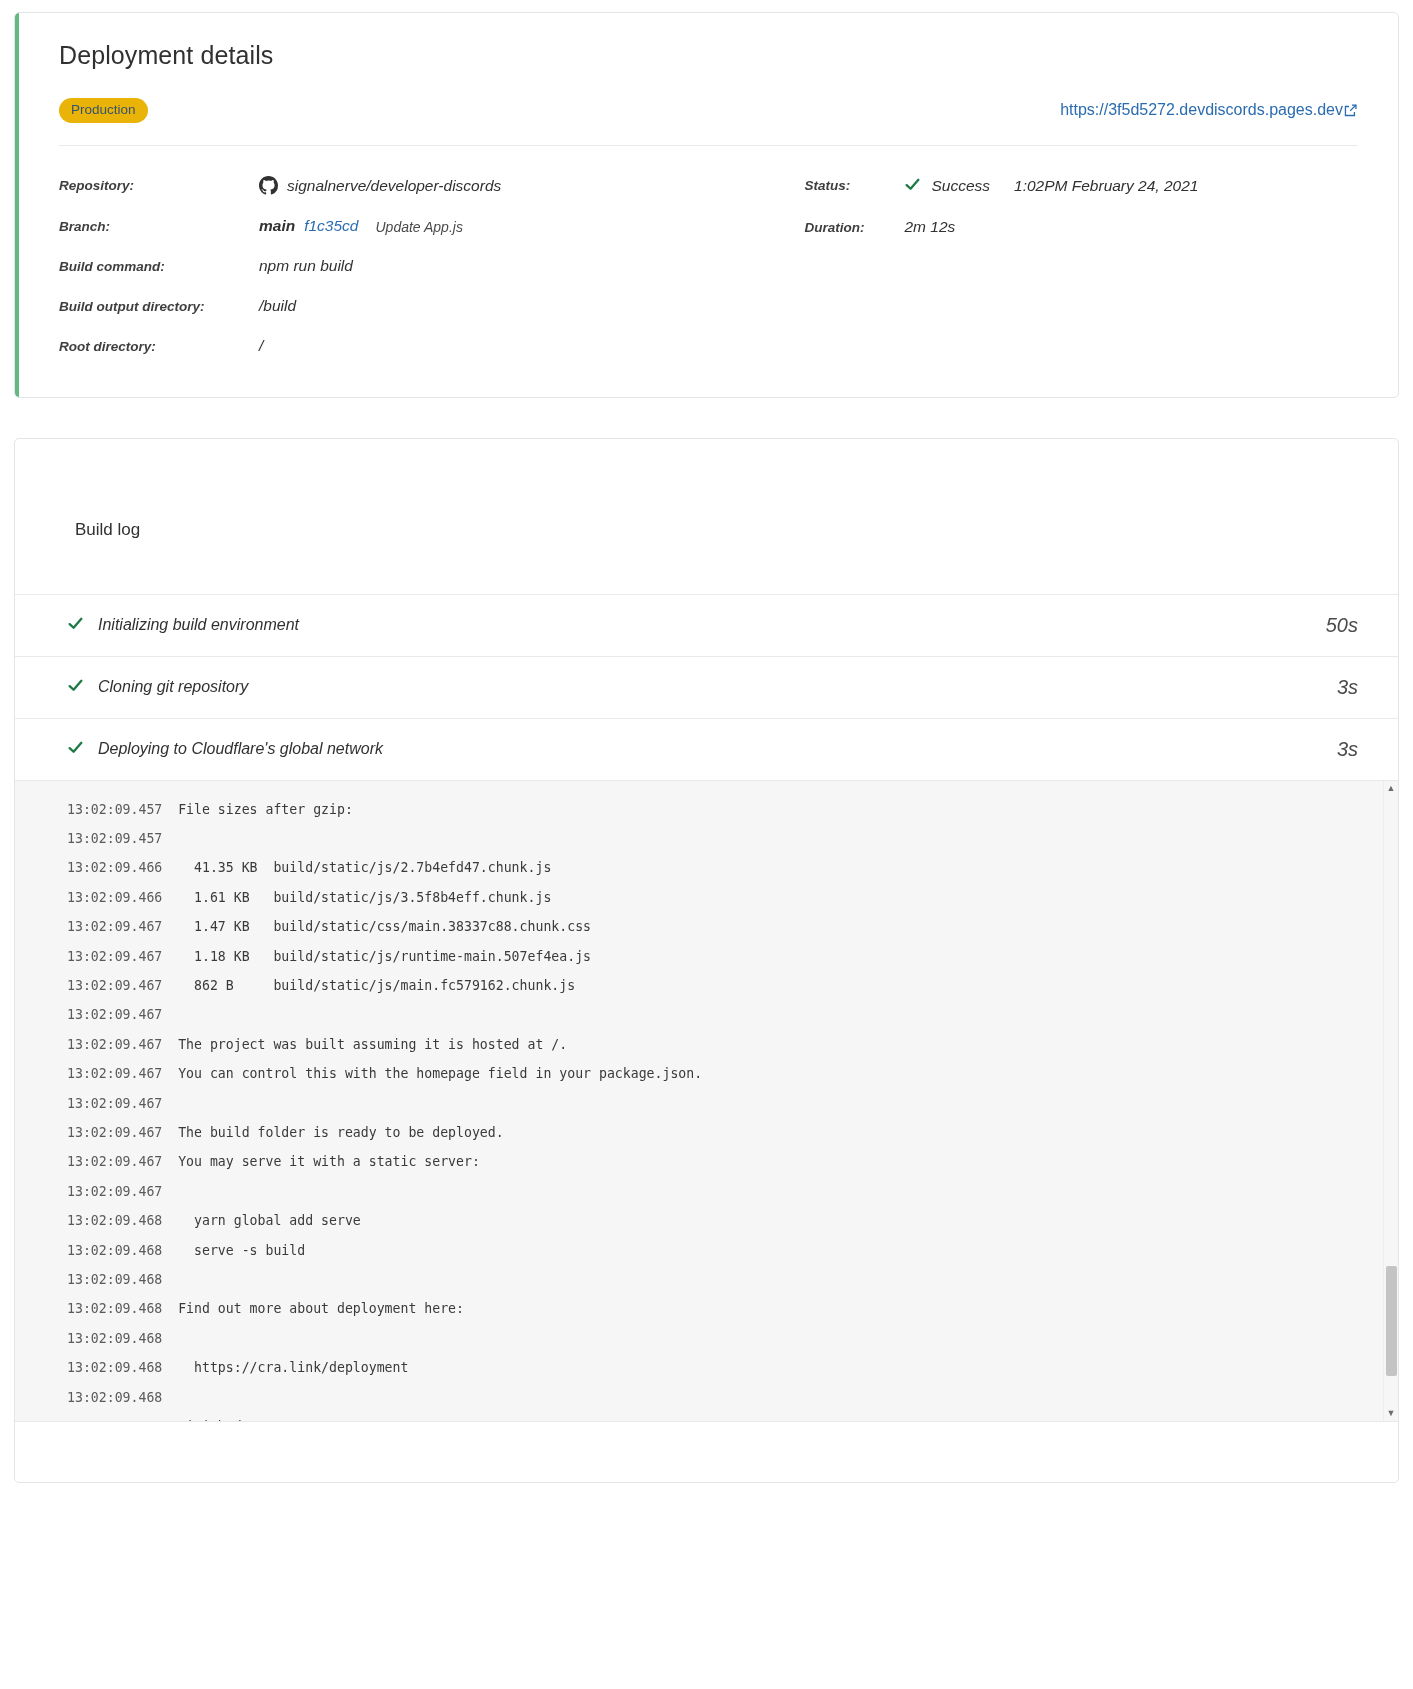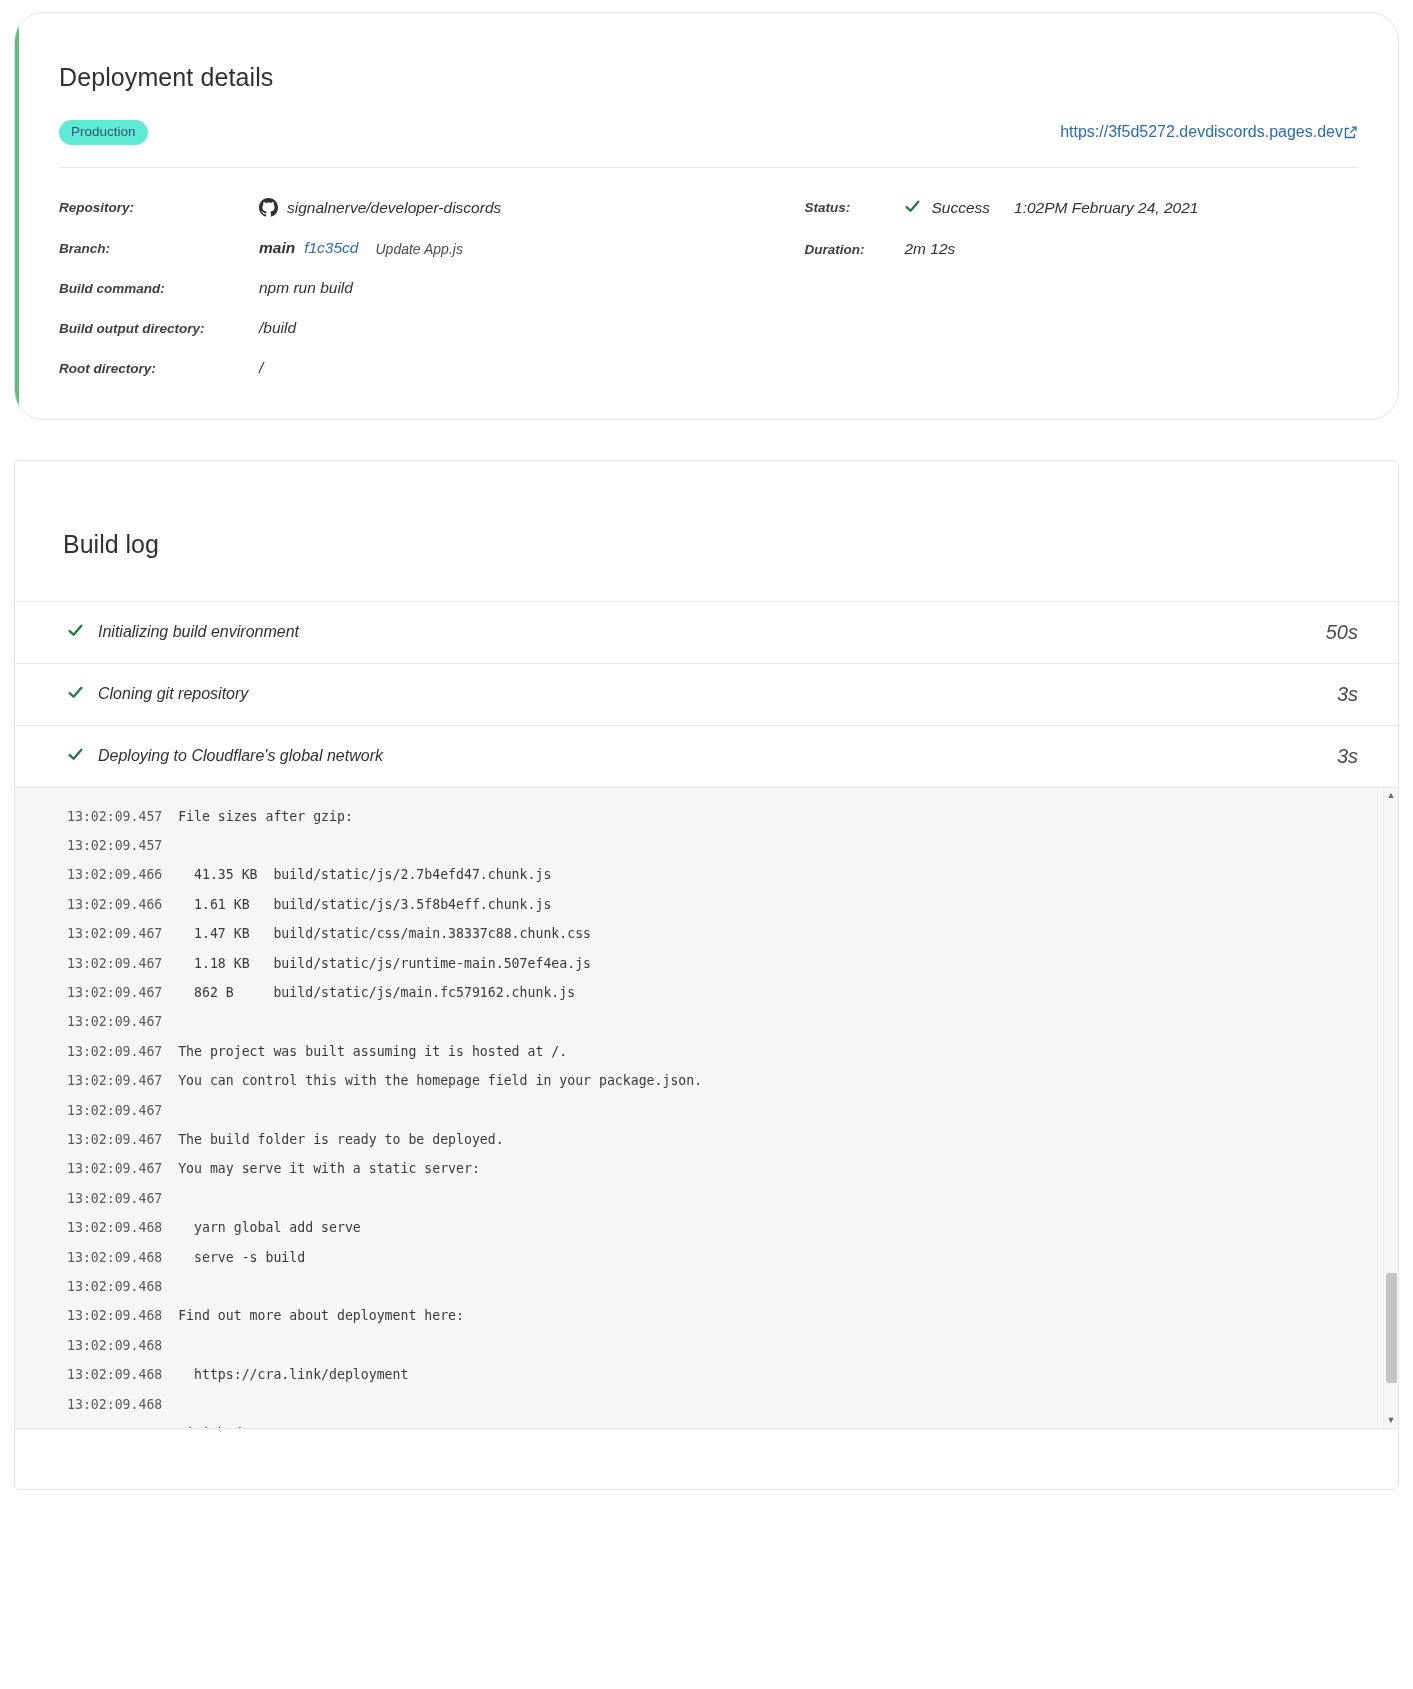--- a/index.html
+++ b/index.html
@@ -19,23 +19,22 @@
   .card {
     background: #ffffff;
     border: 1px solid #e3e6e8;
     border-radius: 5px;
     position: relative;
   }
   .card + .card { margin-top: 40px; }
 
   
   #deployment-card {
-    padding: 50px 40px 42px 44px;
+    padding: 28px 40px 42px 44px;
     overflow: hidden;
-    border-radius: 29px;
   }
   #deployment-card::before {
     content: "";
     position: absolute;
     left: 0; top: 0; bottom: 0;
     width: 4px;
     background: #63b97f;
     border-radius: 5px 0 0 5px;
   }
   .dd-title {
@@ -47,21 +46,21 @@
   }
   .dd-subrow {
     display: flex;
     align-items: center;
     justify-content: space-between;
     padding-bottom: 22px;
     border-bottom: 1px solid #e7eaec;
   }
   .env-badge {
     display: inline-block;
-    background: #5eead4;
+    background: #eab308;
     color: #36546e;
     font-size: 13.5px;
     padding: 5px 12px 6px;
     border-radius: 13px;
     line-height: 1;
   }
   .dd-url {
     font-size: 16px;
     color: #2b6cb0;
     text-decoration: none;
@@ -112,23 +111,23 @@
     color: #1f7a46;
     font-size: 16px;
     line-height: 1;
     font-weight: bold;
   }
   .status-time { color: #313131; margin-left: 14px; font-size: 15.5px; }
 
   
   #buildlog-card { padding: 0 0 60px 0; }
   .bl-title {
-    font-size: 25px;
+    font-size: 17px;
     font-weight: 400;
-    margin: 4px;
+    margin: 16px;
     padding: 65px 44px 38px 44px;
   }
   .bl-step {
     display: flex;
     align-items: center;
     justify-content: space-between;
     padding: 19px 40px 19px 52px;
     border-top: 1px solid #e7eaec;
     font-size: 16px;
     font-style: italic;

